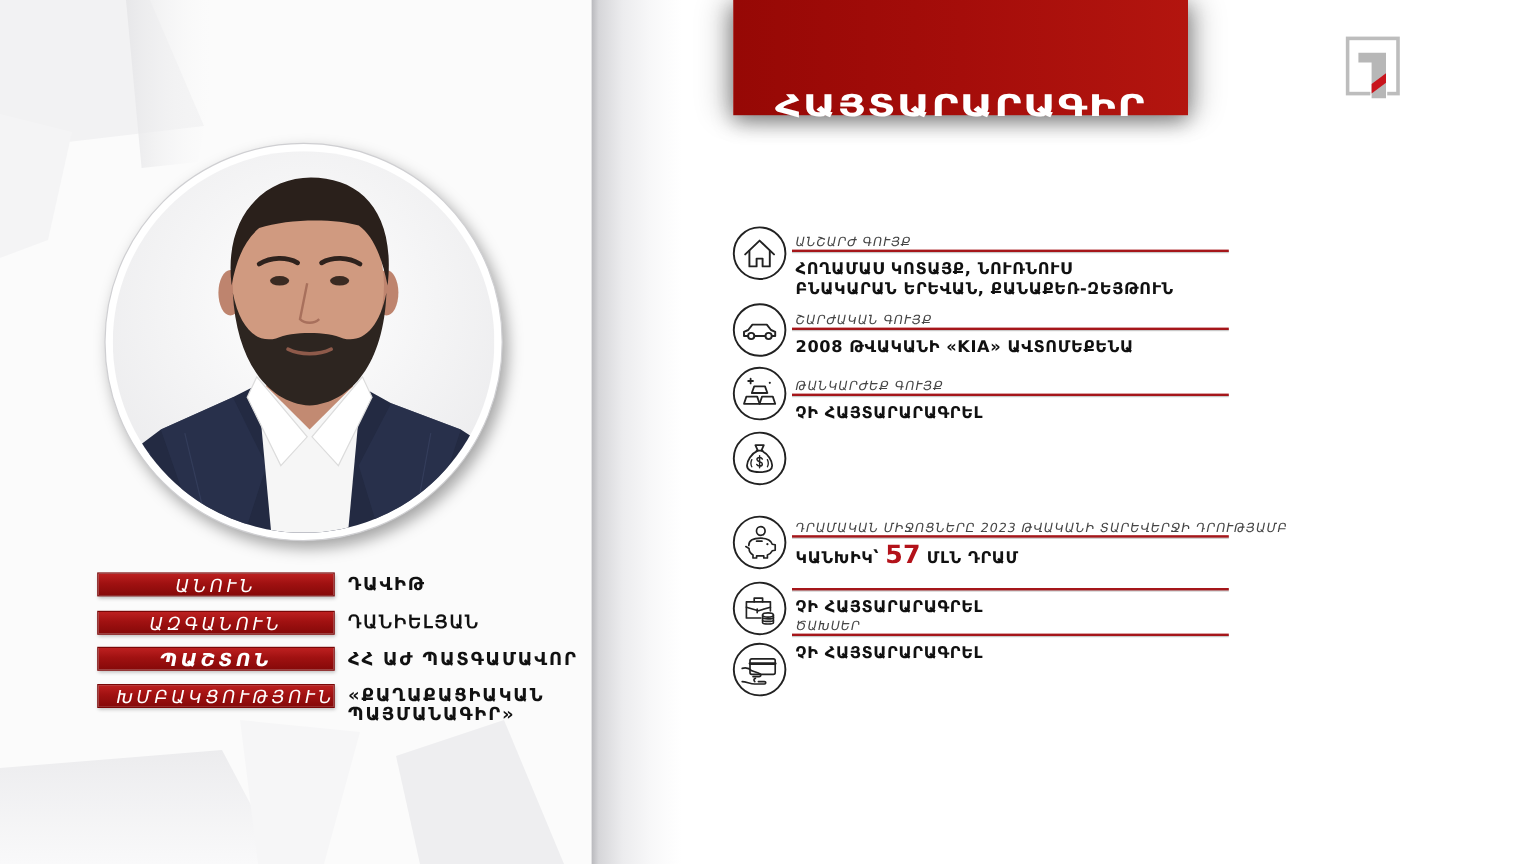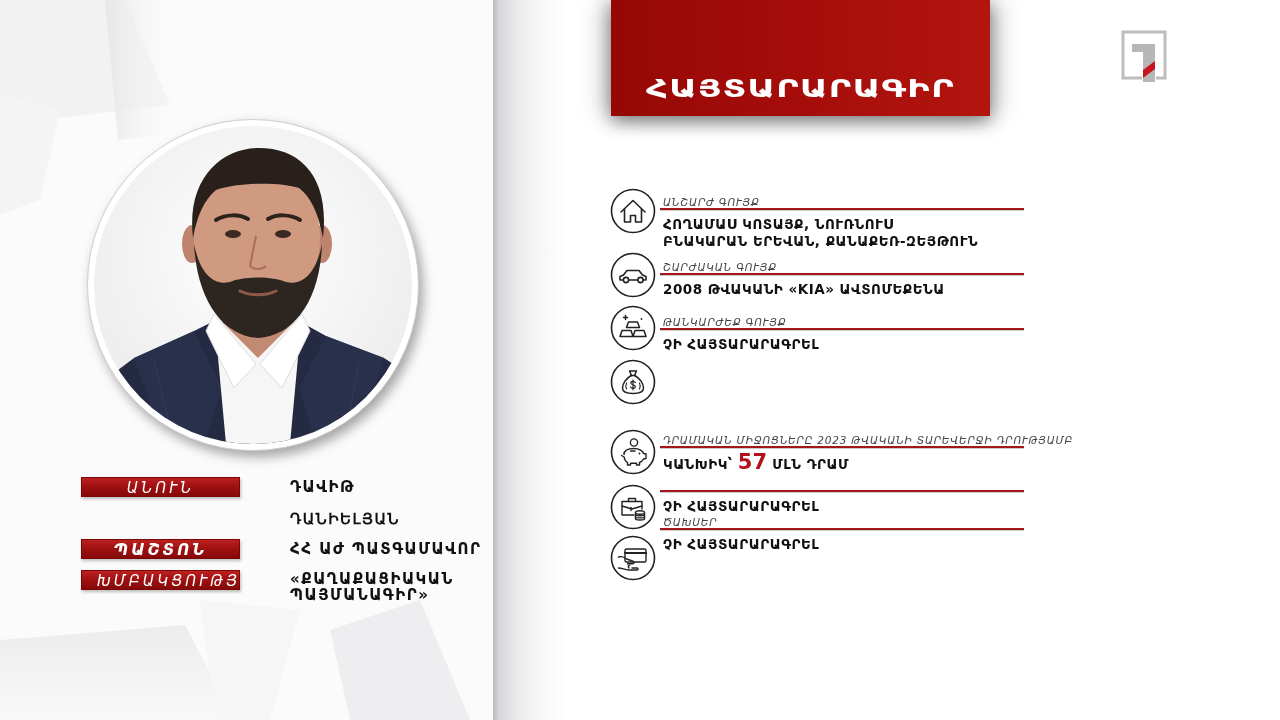--- a/index.html
+++ b/index.html
@@ -5,33 +5,33 @@
     html, body { margin: 0; padding: 0; }
     body { width: 1280px; height: 720px; overflow: hidden; background: #ffffff; font-family: "DejaVu Sans", sans-serif; }
     .stage { position: relative; width: 1280px; height: 720px; overflow: hidden; background: #ffffff; }
 
     .left-panel { position: absolute; left: 0; top: 0; width: 493px; height: 720px; background: #fbfbfb; overflow: hidden; }
     .left-bg { position: absolute; left: 0; top: 0; }
     .right-panel { position: absolute; left: 493px; top: 0; width: 787px; height: 720px; background: #ffffff; }
     .edge-shadow { position: absolute; left: 0; top: 0; width: 75px; height: 720px;
       background: linear-gradient(to right, #b9b9bd 0px, #d6d6d9 6px, #ececee 26px, #f8f8f9 50px, #ffffff 75px); }
 
-    .banner { position: absolute; left: 611px; top: 0; width: 379px; height: 116px;
+    .banner { position: absolute; left: 611px; top: 0; width: 379px; height: 96px;
       background: linear-gradient(to right, #960805 0%, #a50d0a 50%, #b3150f 100%);
       box-shadow: 0 6px 16px rgba(0,0,0,0.38), -10px 0 22px rgba(0,0,0,0.18), 10px 0 22px rgba(0,0,0,0.18); }
     .banner-title { position: absolute; left: 0; right: 0; top: 72px; height: 34px; line-height: 34px; text-align: center; color: #ffffff; font-weight: bold; font-size: 25px; white-space: nowrap; }
     .banner-title span { display: inline-block; letter-spacing: 1px; transform: scaleX(1.35); transform-origin: center; }
 
     .logo { position: absolute; left: 1121px; top: 30px; width: 46px; height: 52px; }
 
     .photo-frame { position: absolute; left: 87px; top: 119px; width: 330px; height: 330px; border-radius: 50%;
       background: #ffffff; border: 1px solid #cfcfd2; box-shadow: 4px 6px 12px rgba(0,0,0,0.35); }
     .photo-frame svg { position: absolute; left: 6px; top: 6px; }
 
-    .field-label { position: absolute; left: 81px; width: 159px; height: 20px; line-height: 20px; text-align: center;
+    .field-label { position: absolute; left: 81px; width: 198px; height: 20px; line-height: 20px; text-align: center;
       background: linear-gradient(to bottom, #bd2020 0%, #a01111 45%, #860909 100%);
       border: 1px solid #7a0707; box-sizing: border-box; color: #ffffff; font-style: italic; font-size: 15px; letter-spacing: 3px; white-space: nowrap;
       box-shadow: 1px 2px 3px rgba(0,0,0,0.25); overflow: hidden; }
     .field-value { position: absolute; left: 290px; color: #111111; font-weight: bold; font-size: 15px; letter-spacing: 1.5px; white-space: nowrap; line-height: 16px; }
 
     .decl-icon { position: absolute; left: 610px; width: 46px; height: 46px; }
     .decl-item { position: absolute; left: 660px; width: 420px; }
     .decl-label { height: 12px; line-height: 12px; padding-left: 3px; font-size: 10.5px; font-style: italic; color: #444444; letter-spacing: 0.8px; white-space: nowrap; }
     .decl-line { width: 364px; height: 2px; background: #a5161a; box-shadow: 0 1px 0 #c9c9c9; }
     .decl-values { margin-top: 6px; padding-left: 3px; }
@@ -112,20 +112,21 @@
           <path d="M100,118 C103,176 130,210 164,212 C199,210 226,176 228,118 C222,148 208,160 192,156 C178,150 150,150 136,156 C120,160 106,148 100,118 Z" fill="#2d2520"></path>
 
           <path d="M146,165 C156,170 172,170 182,165" stroke="#8e5a4a" stroke-width="3" fill="none" stroke-linecap="round"></path>
         </g>
       </svg>
     </div>
 
     <div class="field-label" style="top:477px;">ԱՆՈՒՆ</div>
     <div class="field-value" style="top:479px;">ԴԱՎԻԹ</div>
 
+    <div class="field-label" style="top:509px;">ԱԶԳԱՆՈՒՆ</div>
     <div class="field-value" style="top:511px;font-family:Liberation Serif, serif;">ԴԱՆԻԵԼՅԱՆ</div>
 
     <div class="field-label" style="top:539px;font-weight:bold;">ՊԱՇՏՈՆ</div>
     <div class="field-value" style="top:541px;">ՀՀ ԱԺ ՊԱՏԳԱՄԱՎՈՐ</div>
 
     <div class="field-label" style="top:570px;padding-left:15px;">ԽՄԲԱԿՑՈՒԹՅՈՒՆ</div>
     <div class="field-value" style="top:571px;">
       <div>«ՔԱՂԱՔԱՑԻԱԿԱՆ</div>
       <div>ՊԱՅՄԱՆԱԳԻՐ»</div>
     </div>

